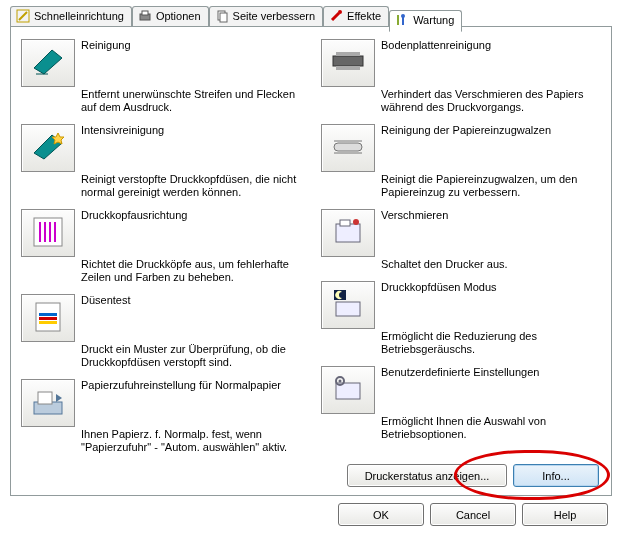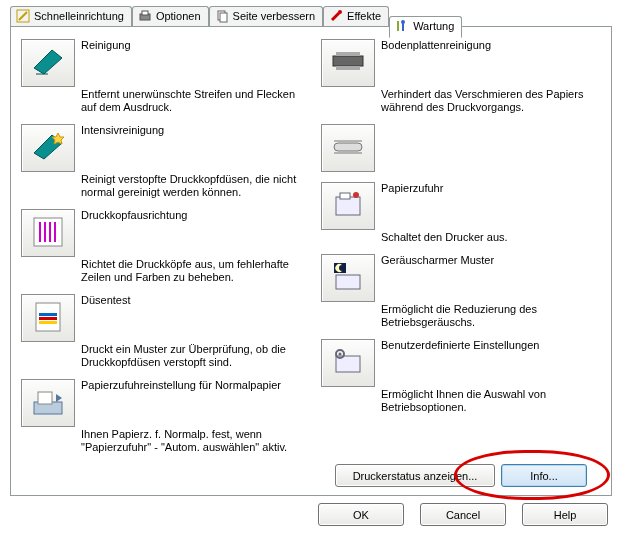--- a/index.html
+++ b/index.html
@@ -39,21 +39,21 @@
     gap: 4px;
     height: 20px;
     position: relative;
     top: 1px;
     cursor: pointer;
   }
   .tab.active {
     background: #fff;
     border-bottom: 1px solid #fff;
     height: 22px;
-    top: 11px;
+    top: 5px;
     z-index: 2;
     margin-bottom: -1px;
   }
   .tab-icon { width: 14px; height: 14px; display:inline-block;}
   .tabpanel {
     border: 1px solid #919b9c;
     position: absolute;
     left: 6px; right: 6px;
     top: 22px;
     bottom: 36px;
@@ -88,21 +88,21 @@
   }
   .iconbtn svg { width: 40px; height: 36px; }
   .entry-text {
     padding-top: 0px;
     line-height: 13px;
   }
   .entry-title { display:block; margin-bottom:1px;}
   .entry-desc { display:block;margin-top:36px; }
   .bottom-buttons-panel {
     position: absolute;
-    right: 24px; bottom: 8px;
+    right: 12px; bottom: 8px;
     display: flex;
     gap: 6px;
   }
   .pbtn {
     min-width: 84px;
     height: 23px;
     border: 1px solid #7a7a7a;
     border-radius: 3px;
     background: linear-gradient(#fdfdfd,#e8e8e4);
     box-shadow: inset 0 0 0 1px #fff;
@@ -113,21 +113,21 @@
   .pbtn.wide { min-width: 160px; }
   .pbtn.highlight {
     background: linear-gradient(#eaf3fb,#cfe4f6);
     border-color: #3c7fb1;
     box-shadow: inset 0 0 0 1px #b6d6f0;
   }
   .dialog-footer {
     position: absolute;
     right: 10px; bottom: 6px;
     display: flex;
-    gap: 16px;
+    gap: 6px;
   }
   .fbtn {
     width: 86px;
     height: 23px;
     border: 1px solid #707070;
     border-radius: 3px;
     background: linear-gradient(#fdfdfd,#e9e9e6);
     box-shadow: inset 0 0 0 1px #fff;
     font: inherit;
     cursor: pointer;
@@ -307,50 +307,54 @@
         <div class="entry">
           <div class="iconbtn">
             <span>
               <svg viewBox="0 0 40 36">
                   <rect x="6" y="14" width="28" height="8" rx="4" fill="#ddd" stroke="#777"></rect>
                   <line x1="6" y1="12" x2="34" y2="12" stroke="#777"></line>
                   <line x1="6" y1="24" x2="34" y2="24" stroke="#777"></line>
                 </svg>
             </span>
           </div>
+          <div class="entry-text">
+            <span class="entry-title">Reinigung der Papiereinzugwalzen</span>
+            <span class="entry-desc">Reinigt die Papiereinzugwalzen, um den Papiereinzug zu verbessern.</span>
+          </div>
         </div>
 
         <div class="entry">
           <div class="iconbtn">
             <span>
               <svg viewBox="0 0 40 36">
                   <rect x="8" y="10" width="24" height="18" fill="#eef" stroke="#667"></rect>
                   <rect x="12" y="6" width="10" height="6" fill="#fff" stroke="#667"></rect>
                   <circle cx="28" cy="8" r="3" fill="#c33"></circle>
                 </svg>
             </span>
           </div>
           <div class="entry-text">
-            <span class="entry-title">Papierzufuhr</span>
+            <span class="entry-title">Verschmieren</span>
             <span class="entry-desc">Schaltet den Drucker aus.</span>
           </div>
         </div>
 
         <div class="entry">
           <div class="iconbtn">
             <span>
               <svg viewBox="0 0 40 36">
                   <rect x="6" y="4" width="12" height="10" fill="#124"></rect>
                   <path d="M14 6 a4 4 0 1 0 0 6 a3 3 0 1 1 0 -6" fill="#ffb"></path>
                   <rect x="8" y="16" width="24" height="14" fill="#eef" stroke="#667"></rect>
                 </svg>
             </span>
           </div>
           <div class="entry-text">
-            <span class="entry-title">Geräuscharmer Muster</span>
+            <span class="entry-title">Druckkopfdüsen Modus</span>
             <span class="entry-desc">Ermöglicht die Reduzierung des Betriebsgeräuschs.</span>
           </div>
         </div>
 
         <div class="entry">
           <div class="iconbtn">
             <span>
               <svg viewBox="0 0 40 36">
                   <rect x="8" y="12" width="24" height="16" fill="#eef" stroke="#667"></rect>
                   <circle cx="12" cy="10" r="4" fill="none" stroke="#667" stroke-width="2"></circle>

